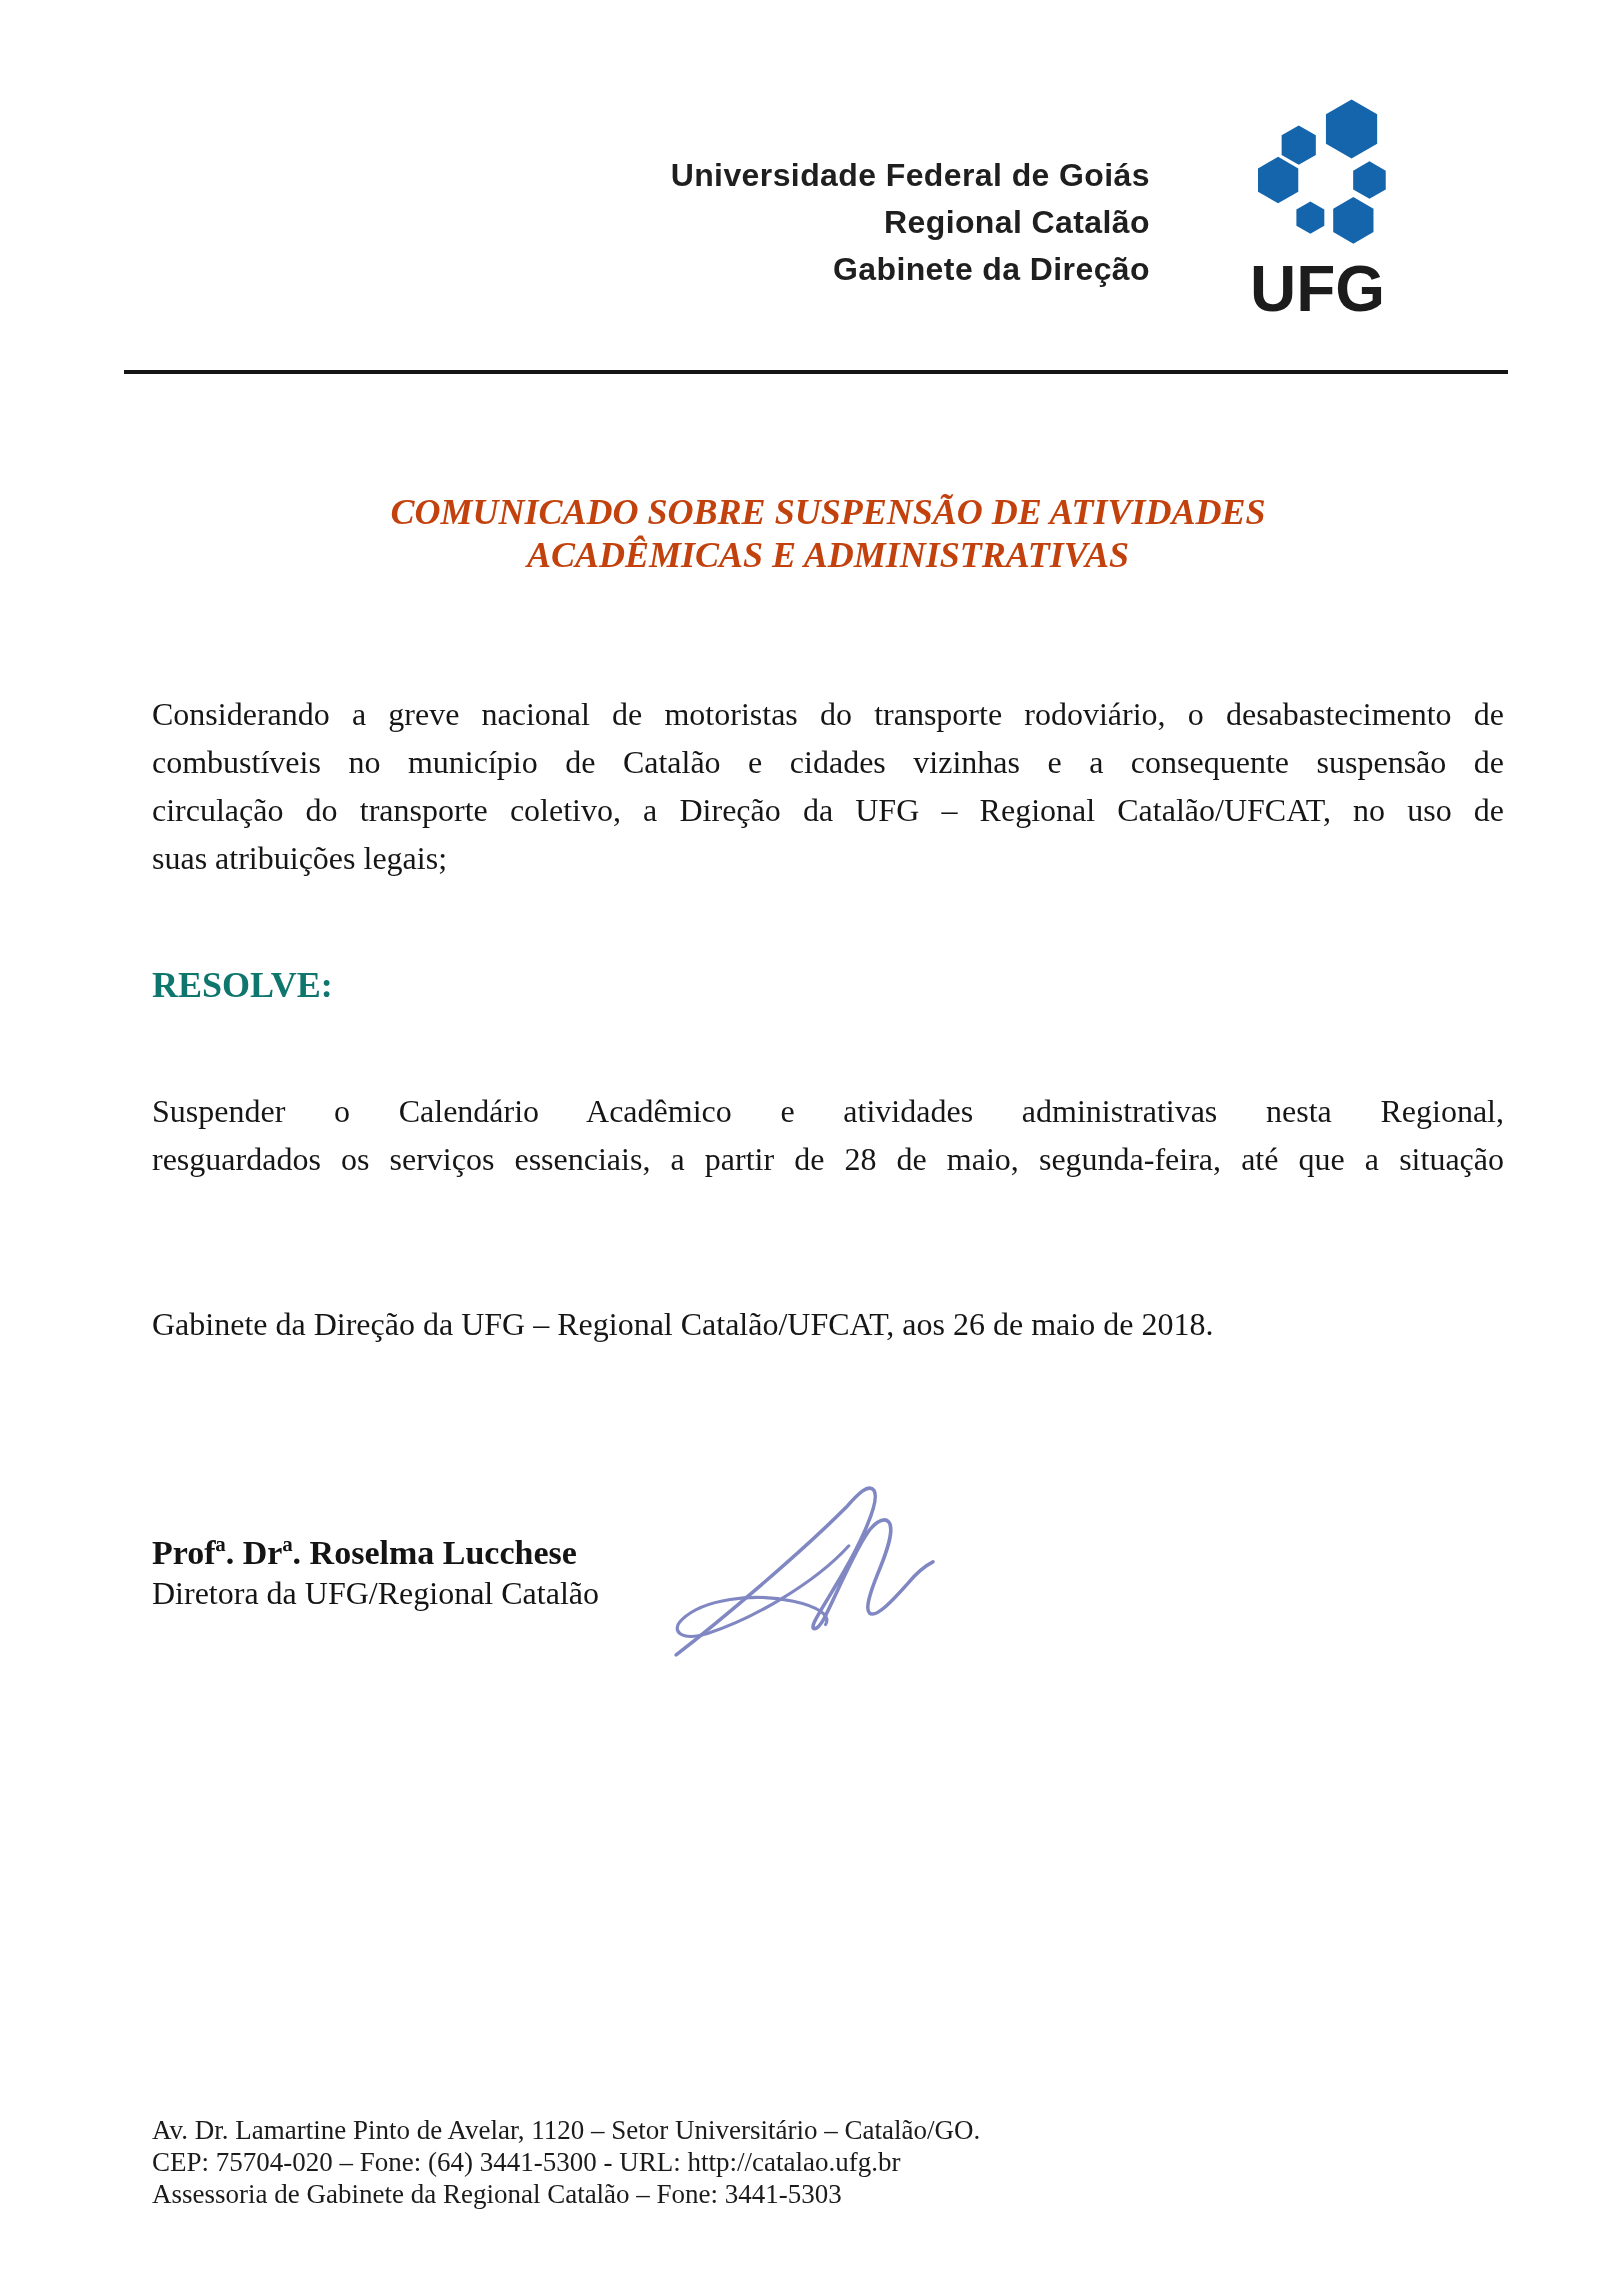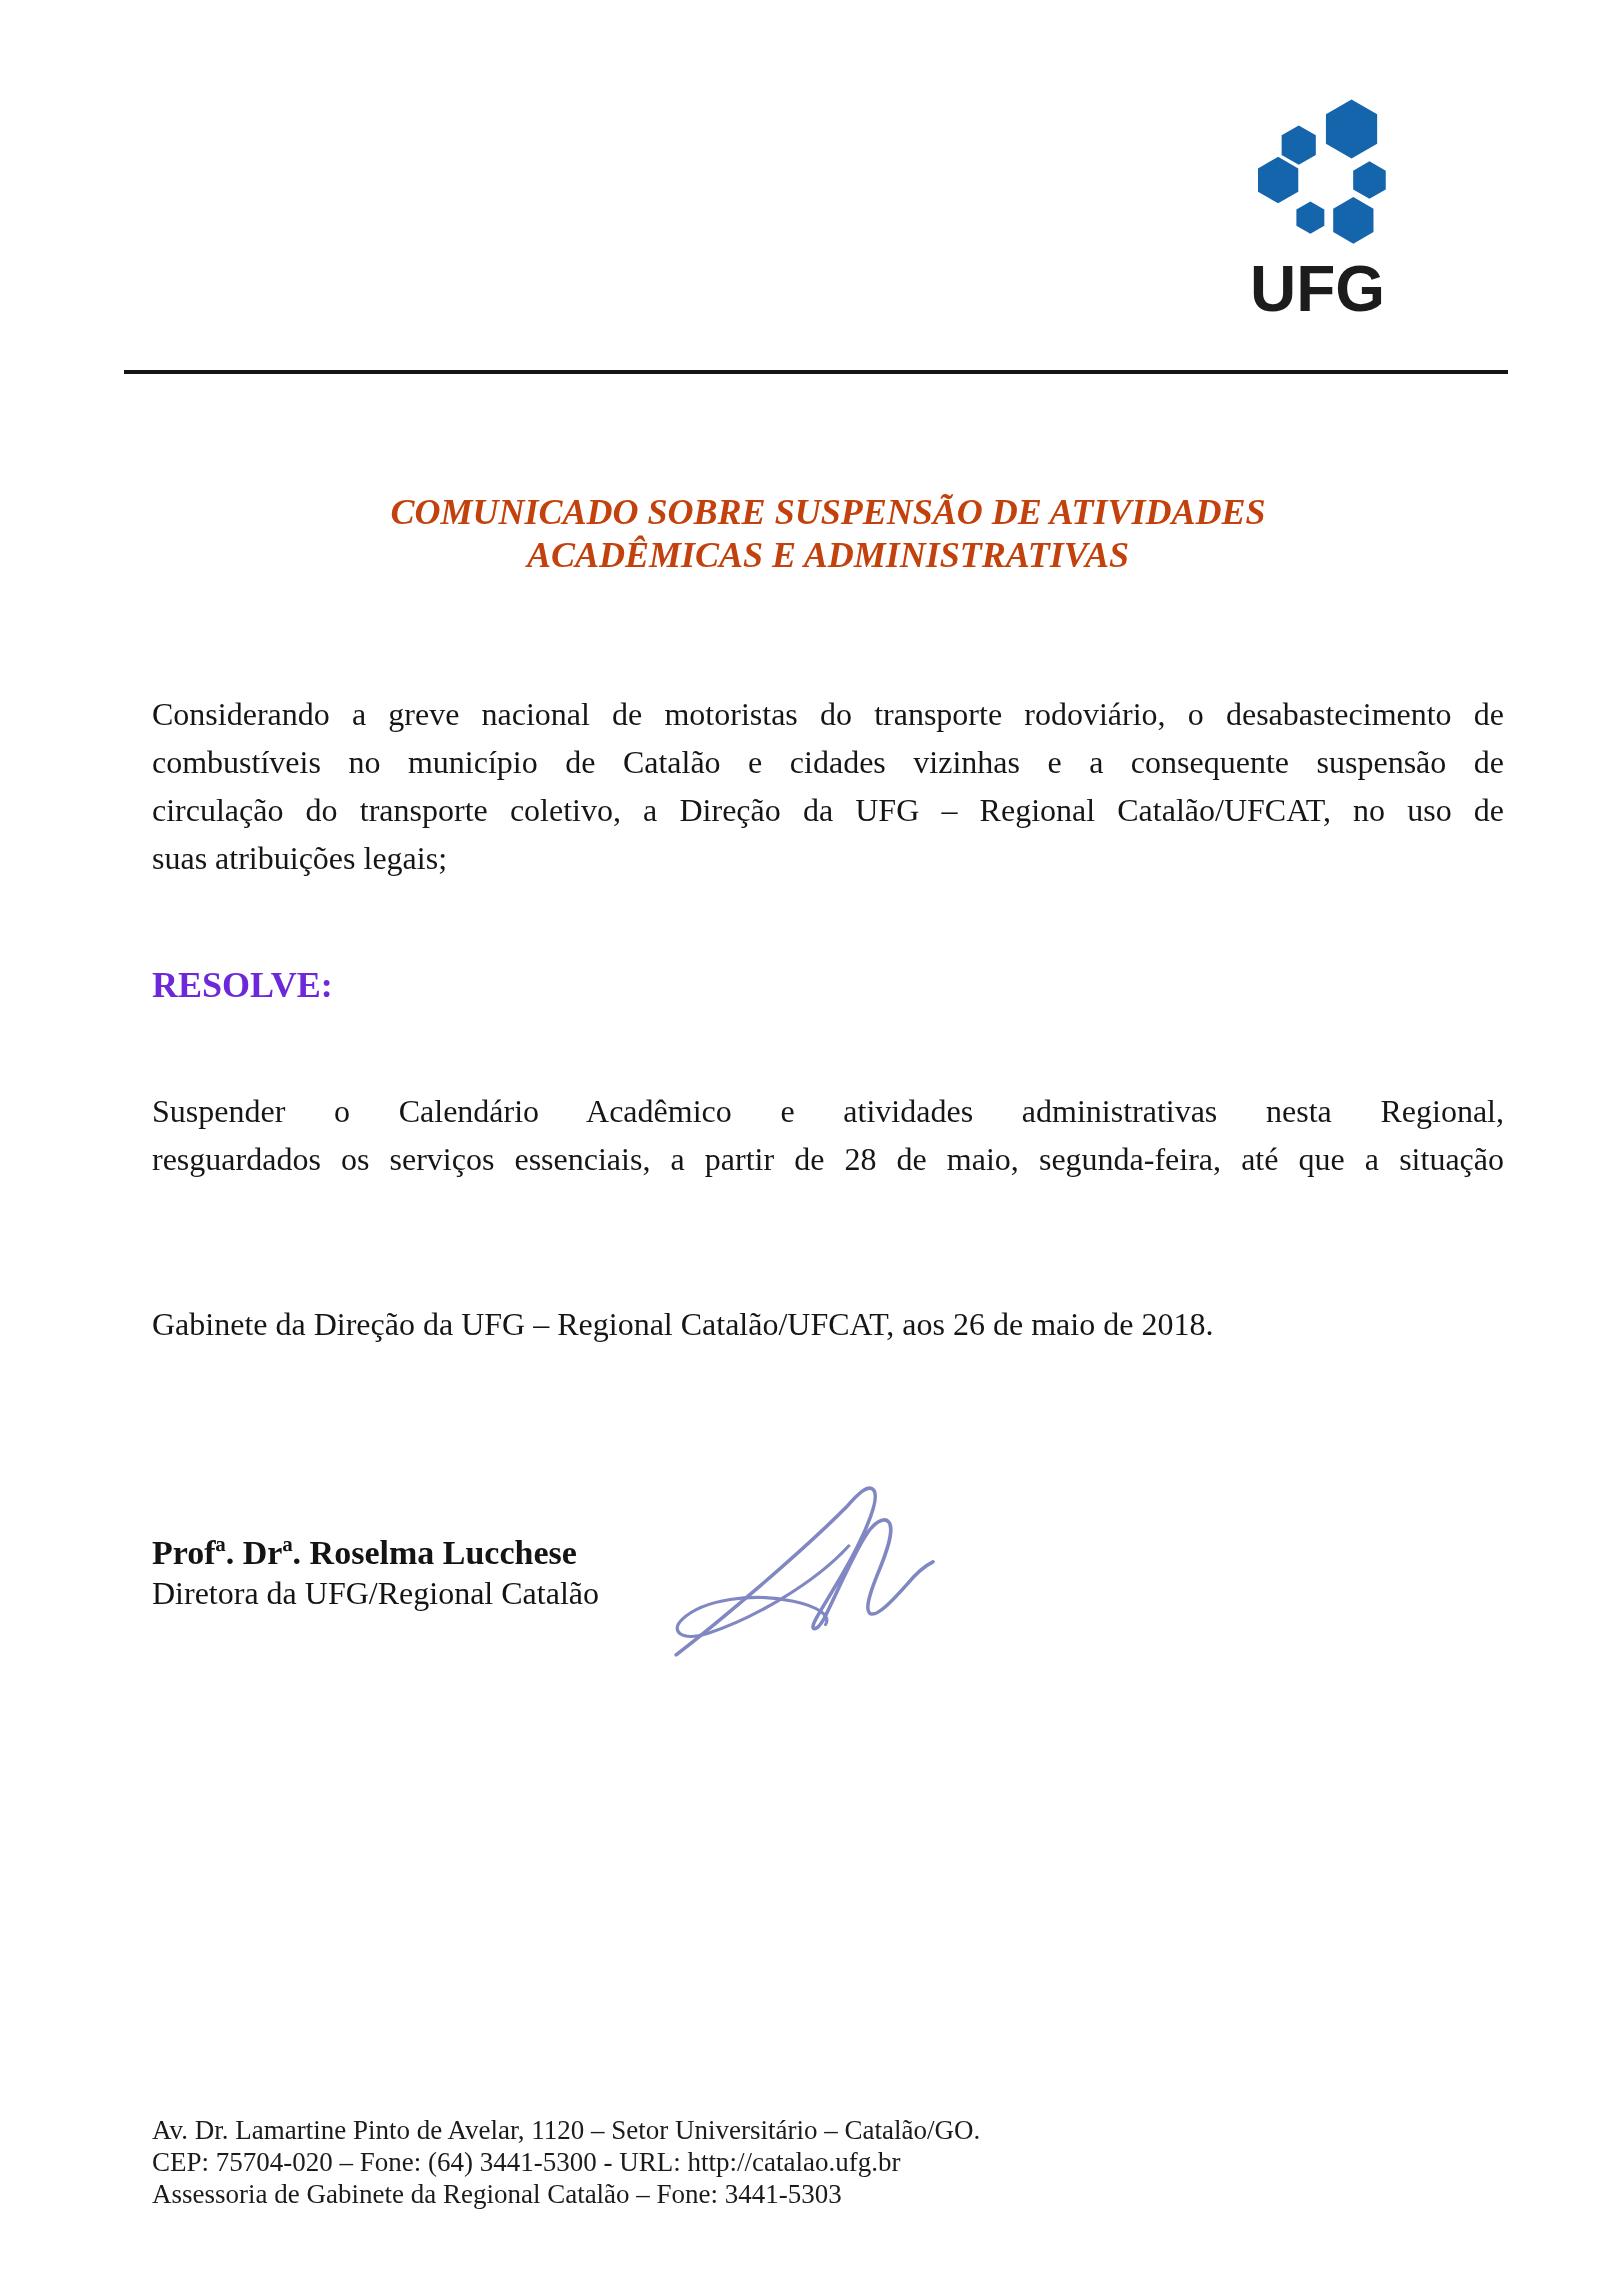--- a/index.html
+++ b/index.html
@@ -25,38 +25,43 @@
   .doc-title {
     position:absolute; left:152px; top:491px; width:1352px; text-align:center;
     font-weight:700; font-style:italic; font-size:36px; line-height:43px; color:#c2410c;
   }
   
   .para { position:absolute; left:152px; width:1352px; font-size:32px; line-height:48px; color:#161616; }
   .jline { text-align:justify; text-align-last:justify; }
   .jlast { text-align:left; text-align-last:left; }
   #para1 { top:690px; }
   #para2 { top:1087px; }
-  .resolve { position:absolute; left:152px; top:964px; font-size:36px; font-weight:700; color:#6d28d9; }
+  .resolve { position:absolute; left:152px; top:964px; font-size:36px; font-weight:700; color:#0f766e; }
   .dateline { position:absolute; left:152px; top:1306px; width:1352px; font-size:32px; color:#161616; }
   
   .sig-block { position:absolute; left:152px; top:1532px; width:1352px; text-align:left; color:#141414; }
   .sig-name { font-size:34px; font-weight:700; line-height:41px; }
   .sig-role { font-size:32px; line-height:41px; }
   .sig-svg { position:absolute; left:618px; top:1458px; opacity:0.85; }
   
   .footer {
     position:absolute; left:152px; top:2114px; width:1352px; 
     font-size:27px; line-height:32px; color:#1b1b1b;
   }
 </style>
 </head>
 <body>
 
 <div class="page">
 
+  <div class="org">
+    <div>Universidade Federal de Goiás</div>
+    <div>Regional Catalão</div>
+    <div>Gabinete da Direção</div>
+  </div>
 
   <svg class="logo-hex" width="140" height="154" viewBox="0 0 156 172">
     <polygon points="52,34 71.1,45 71.1,67 52,78 32.9,67 32.9,45" fill="#1565ad"></polygon>
     <polygon points="111,5 139.6,21.5 139.6,54.5 111,71 82.4,54.5 82.4,21.5" fill="#1565ad"></polygon>
     <polygon points="29,69 51.5,82 51.5,108 29,121 6.5,108 6.5,82" fill="#1565ad"></polygon>
     <polygon points="131,74 149.2,84.5 149.2,105.5 131,116 112.8,105.5 112.8,84.5" fill="#1565ad"></polygon>
     <polygon points="65,119 80.6,128 80.6,146 65,155 49.4,146 49.4,128" fill="#1565ad"></polygon>
     <polygon points="113,114 135.5,127 135.5,153 113,166 90.5,153 90.5,127" fill="#1565ad"></polygon>
   </svg>
   <div class="logo-word">UFG</div>

